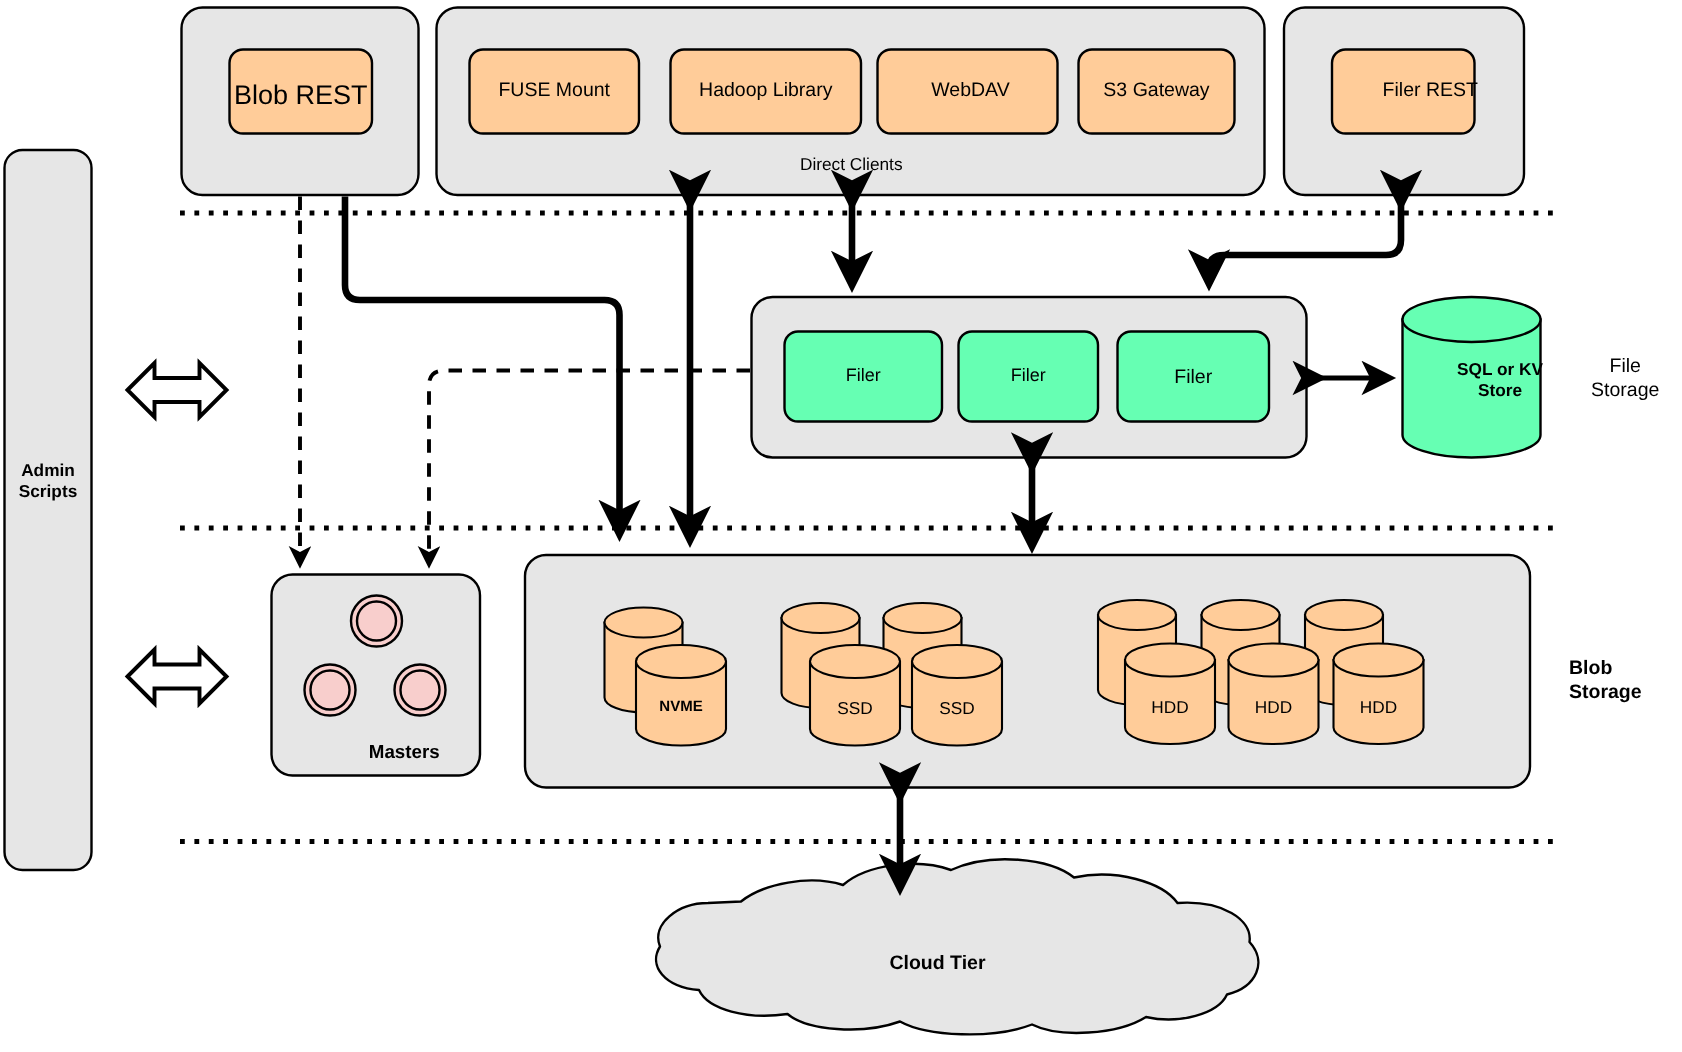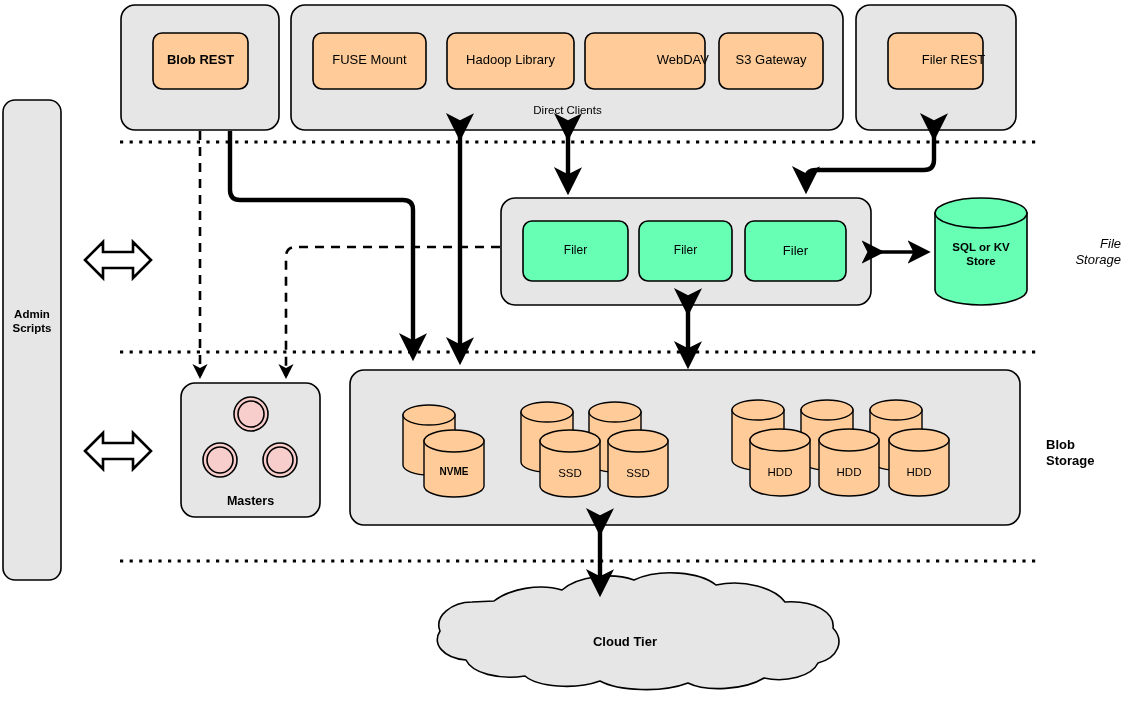--- a/index.html
+++ b/index.html
@@ -213,49 +213,49 @@
   <g>
     <path d="M500,247 L296,247 Q286,247 286,257 L286,376" fill="none" stroke="#000" stroke-width="2.6" stroke-dasharray="9 7" marker-end="url(#ahd)"></path>
   </g>
 </svg>
 
 <div class="lbl" style="left:3px;top:307px;width:58px;font-size:11.5px;font-weight:bold;">
   <span>Admin</span><br>
   <span>Scripts</span>
 </div>
 
-<div class="lbl" style="left:153px;top:52px;width:95px;font-size:13px;font-weight:bold;">Blob REST</div>
+<div class="lbl" style="left:153px;top:52px;width:95px;font-size:18px;">Blob REST</div>
 
 <div class="lbl" style="left:313px;top:52px;width:113px;font-size:13px;">FUSE Mount</div>
 
 <div class="lbl" style="left:447px;top:52px;width:127px;font-size:13px;">Hadoop Library</div>
 
-<div class="lbl" style="left:585px;top:52px;width:124px;font-size:13px;text-align:right;">WebDAV</div>
+<div class="lbl" style="left:585px;top:52px;width:124px;font-size:13px;">WebDAV</div>
 
 <div class="lbl" style="left:719px;top:52px;width:104px;font-size:13px;">S3 Gateway</div>
 
 <div class="lbl" style="left:888px;top:52px;width:95px;font-size:13px;padding-left:18px;">Filer REST</div>
 
 <div class="lbl" style="left:491px;top:103px;width:153px;font-size:11.5px;">Direct Clients</div>
 
 <div class="lbl" style="left:523px;top:243px;width:105px;font-size:12px;">Filer</div>
 <div class="lbl" style="left:639px;top:243px;width:93px;font-size:12px;">Filer</div>
 <div class="lbl" style="left:745px;top:243px;width:101px;font-size:13px;">Filer</div>
 
-<div class="lbl" style="left:935px;top:240px;width:92px;font-size:11.5px;font-weight:bold;">
+<div class="lbl" style="left:935px;top:240px;width:92px;font-size:11.5px;font-weight:bold;padding-left:19px;">
   <span>SQL or KV</span><br>
   <span>Store</span>
 </div>
 
-<div class="lbl" style="left:1046px;top:236px;width:75px;font-size:13px;text-align:right;font-style:italic;">
+<div class="lbl" style="left:1046px;top:236px;width:75px;font-size:13px;text-align:center;">
   <span>File</span><br>
   <span>Storage</span>
 </div>
 
-<div class="lbl" style="left:181px;top:494px;width:139px;font-size:12.5px;font-weight:bold;">Masters</div>
+<div class="lbl" style="left:181px;top:494px;width:139px;font-size:12.5px;font-weight:bold;padding-left:19px;">Masters</div>
 
 <div class="lbl" style="left:424px;top:466px;width:60px;font-size:10px;font-weight:bold;">NVME</div>
 <div class="lbl" style="left:540px;top:466px;width:60px;font-size:11.5px;">SSD</div>
 <div class="lbl" style="left:608px;top:466px;width:60px;font-size:11.5px;">SSD</div>
 <div class="lbl" style="left:750px;top:465px;width:60px;font-size:11.5px;">HDD</div>
 <div class="lbl" style="left:819px;top:465px;width:60px;font-size:11.5px;">HDD</div>
 <div class="lbl" style="left:889px;top:465px;width:60px;font-size:11.5px;">HDD</div>
 
 <div class="lbl" style="left:1046px;top:437px;width:75px;font-size:13px;text-align:left;font-weight:bold;">
   <span>Blob</span><br>

